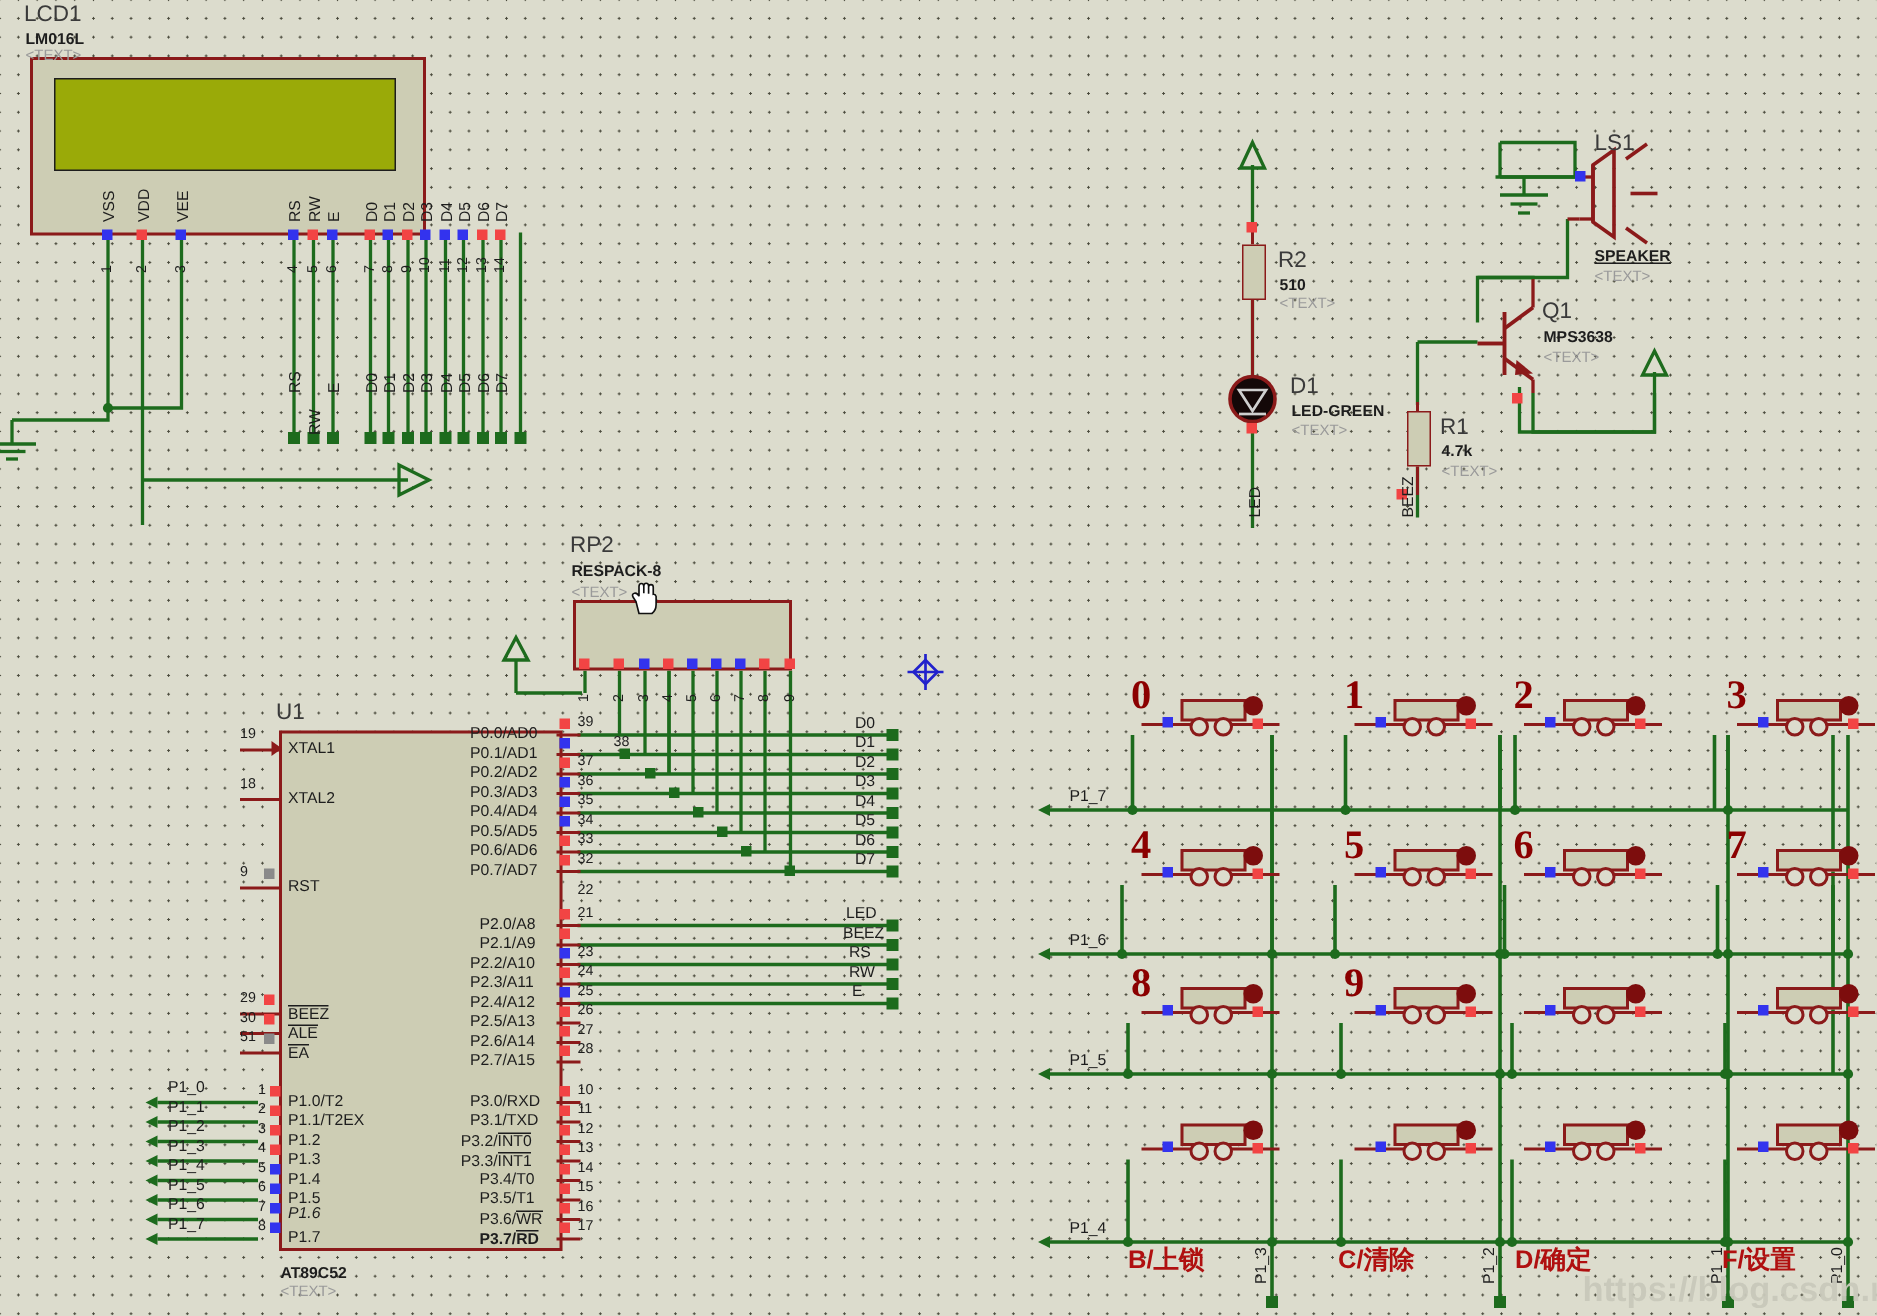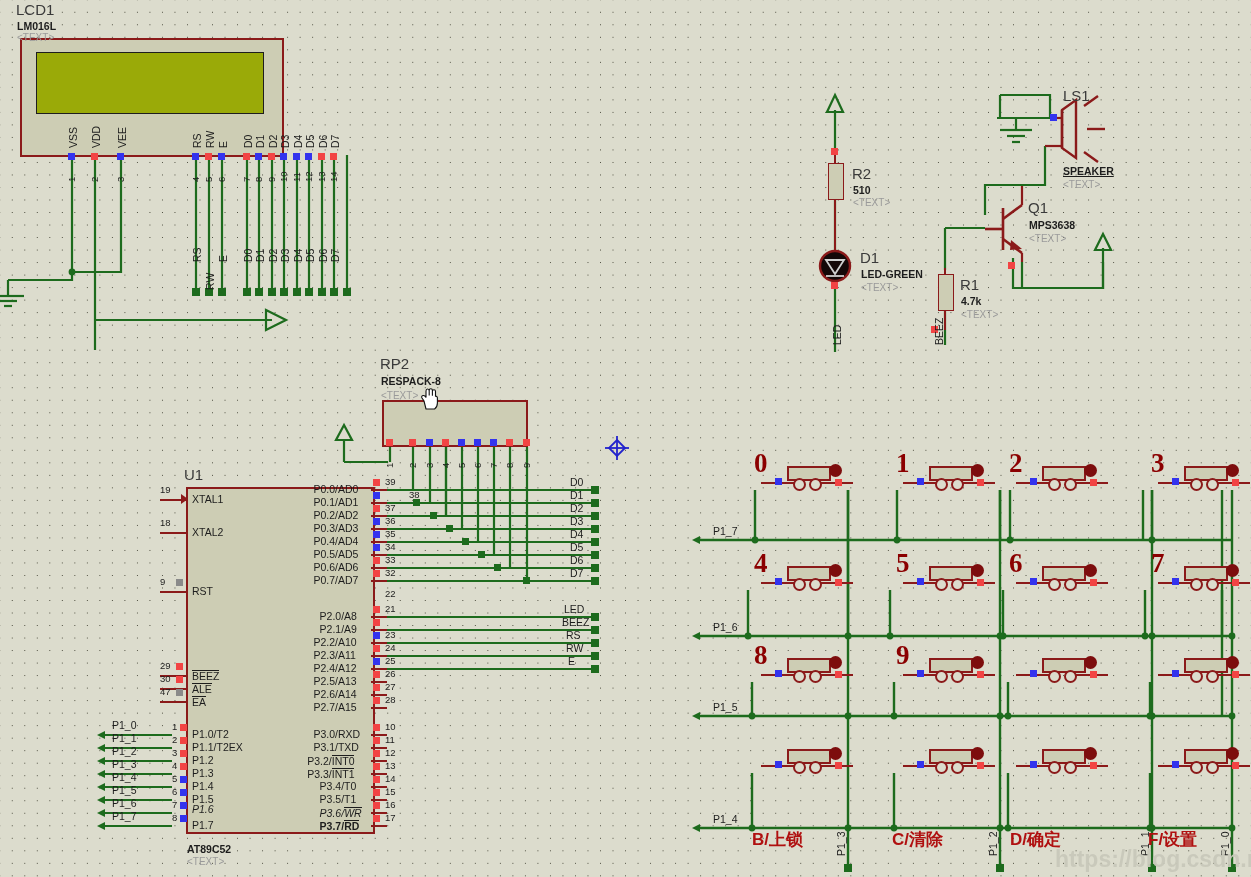--- a/index.html
+++ b/index.html
@@ -460,21 +460,21 @@
       <div style="position:absolute;left:160px;top:591px;width:27px;height:2.2px;background:#8b1a1a;"></div>
       <div class="lbl t-pin" style="left:192px;top:670px;"><span class="overline">BEEZ</span></div>
       <div class="lbl t-pinnum" style="left:160px;top:661px;">29</div>
       <div class="pinsq red" style="left:176px;top:663px;"></div>
       <div style="position:absolute;left:160px;top:675px;width:27px;height:2.2px;background:#8b1a1a;"></div>
       <div class="lbl t-pin" style="left:192px;top:683px;"><span class="overline">ALE</span></div>
       <div class="lbl t-pinnum" style="left:160px;top:674px;">30</div>
       <div class="pinsq red" style="left:176px;top:676px;"></div>
       <div style="position:absolute;left:160px;top:688px;width:27px;height:2.2px;background:#8b1a1a;"></div>
       <div class="lbl t-pin" style="left:192px;top:696px;"><span class="overline">EA</span></div>
-      <div class="lbl t-pinnum" style="left:160px;top:687px;">47</div>
+      <div class="lbl t-pinnum" style="left:160px;top:687px;">51</div>
       <div class="pinsq gray" style="left:176px;top:689px;"></div>
       <div style="position:absolute;left:160px;top:701px;width:27px;height:2.2px;background:#8b1a1a;"></div>
       <div style="position:absolute;left:181px;top:494px;width:0;height:0;border-left:7px solid #8b1a1a;border-top:5px solid transparent;border-bottom:5px solid transparent;"></div>
     </div>
   <div id="mcu-p1">
       <div class="lbl t-pin" style="left:192px;top:729px;">P1.0/T2</div>
       <div class="lbl t-pinnum" style="left:172px;top:722px;">1</div>
       <div class="pinsq red" style="left:180px;top:724px;"></div>
       <div class="lbl t-net" style="left:112px;top:720px;">P1_0</div>
       <div class="lbl t-pin" style="left:192px;top:742px;">P1.1/T2EX</div>
@@ -592,21 +592,21 @@
       <div class="pinsq red" style="left:373px;top:763px;"></div>
       <div style="position:absolute;left:371px;top:773px;width:16px;height:2.2px;background:#8b1a1a;"></div>
       <div class="lbl t-pin" style="left:319.6px;top:781px;">P3.4/T0</div>
       <div class="lbl t-pinnum" style="left:385px;top:774px;">14</div>
       <div class="pinsq red" style="left:373px;top:776px;"></div>
       <div style="position:absolute;left:371px;top:786px;width:16px;height:2.2px;background:#8b1a1a;"></div>
       <div class="lbl t-pin" style="left:319.6px;top:794px;">P3.5/T1</div>
       <div class="lbl t-pinnum" style="left:385px;top:787px;">15</div>
       <div class="pinsq red" style="left:373px;top:789px;"></div>
       <div style="position:absolute;left:371px;top:799px;width:16px;height:2.2px;background:#8b1a1a;"></div>
-      <div class="lbl t-pin" style="left:319.6px;top:807px;font-style:italic;">P3.6/<span class="overline">WR</span></div>
+      <div class="lbl t-pin" style="left:319.6px;top:807px;">P3.6/<span class="overline">WR</span></div>
       <div class="lbl t-pinnum" style="left:385px;top:800px;">16</div>
       <div class="pinsq red" style="left:373px;top:802px;"></div>
       <div style="position:absolute;left:371px;top:812px;width:16px;height:2.2px;background:#8b1a1a;"></div>
       <div class="lbl t-pin" style="left:319.6px;top:820px;font-weight:bold;">P3.7/<span class="overline">RD</span></div>
       <div class="lbl t-pinnum" style="left:385px;top:813px;">17</div>
       <div class="pinsq red" style="left:373px;top:815px;"></div>
       <div style="position:absolute;left:371px;top:825px;width:16px;height:2.2px;background:#8b1a1a;"></div>
     </div>
   <div id="mcu-netlabels">
       <div class="lbl t-net" style="left:570px;top:477px;">D0</div>

